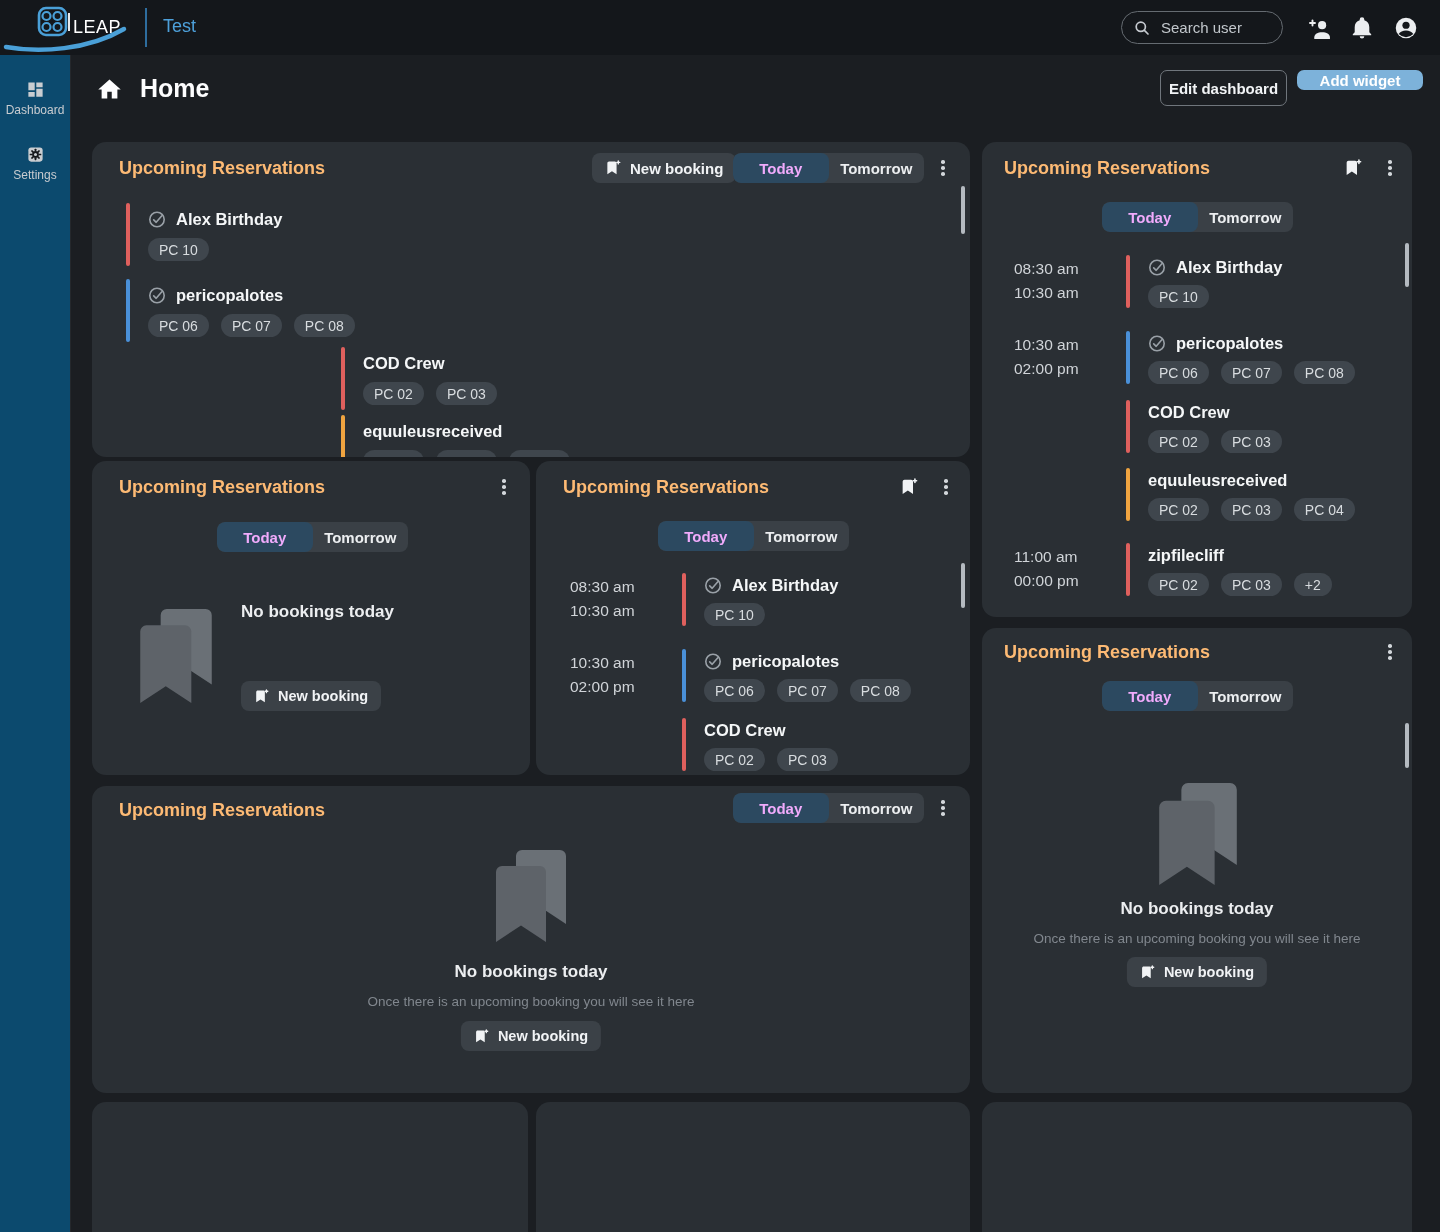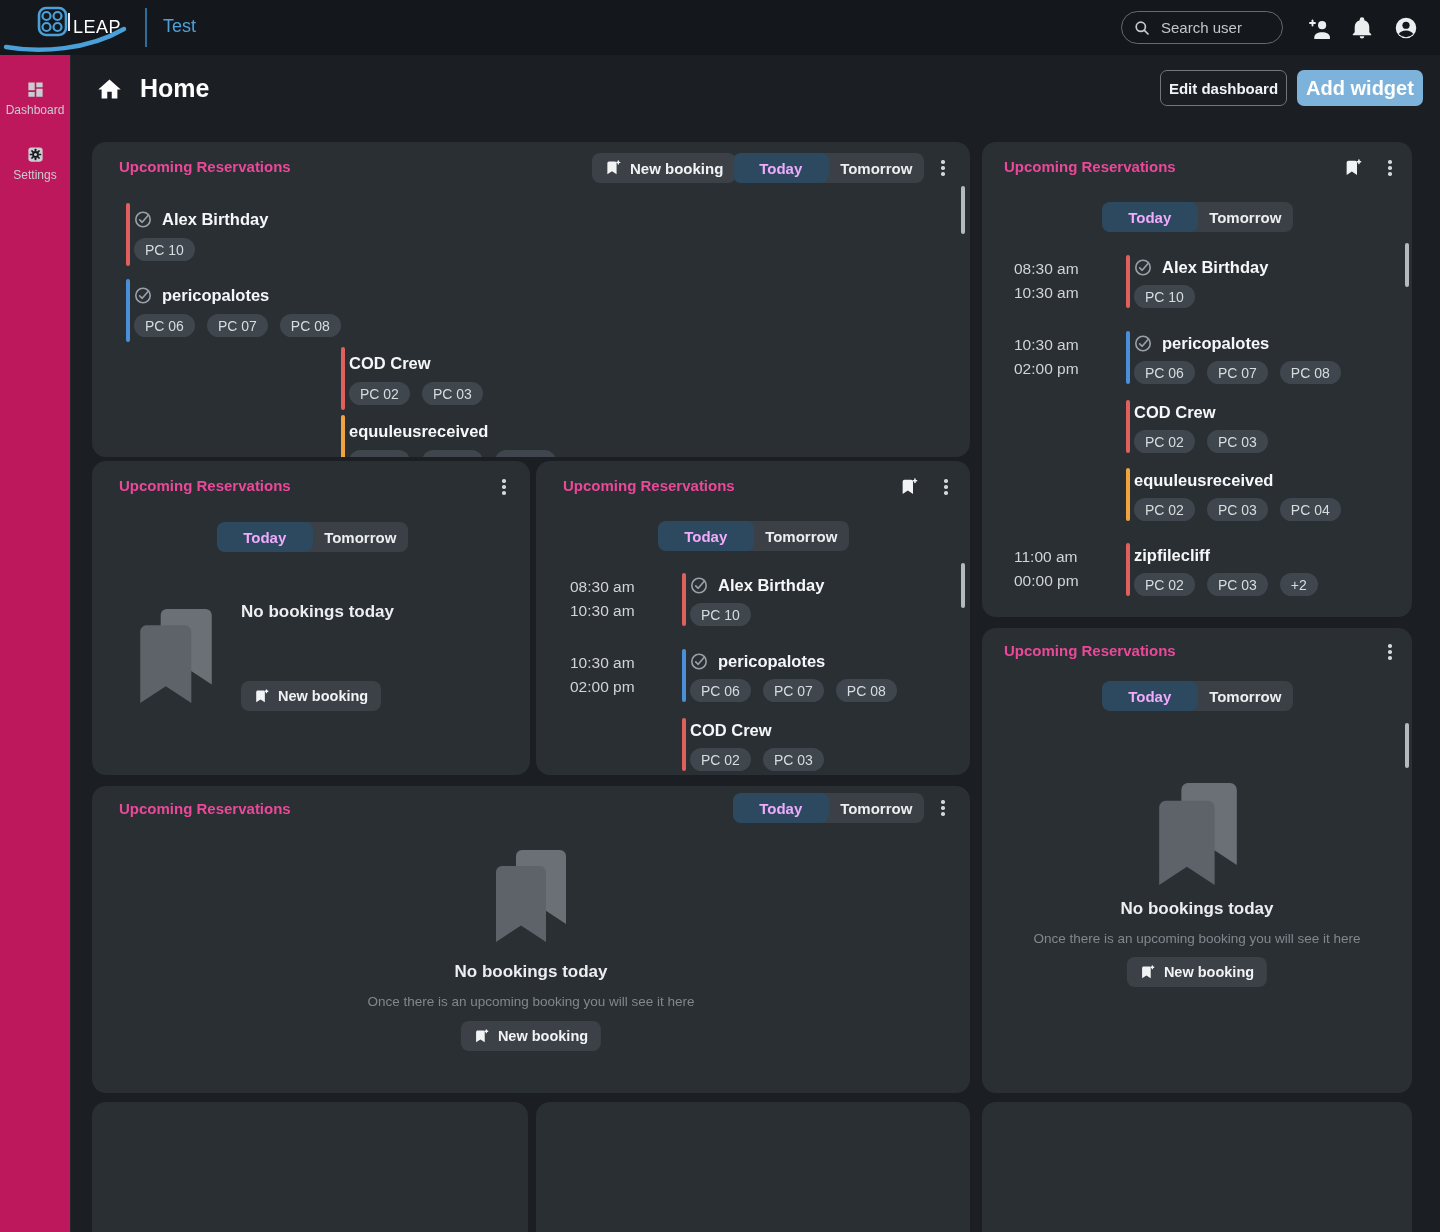--- a/index.html
+++ b/index.html
@@ -14,55 +14,55 @@
   .brand-divider{position:absolute;left:145px;top:8px;width:2px;height:39px;background:#2e6d9e}
   .workspace{position:absolute;left:163px;top:16px;font-size:18px;color:#4da0da}
   .search{position:absolute;left:1121px;top:11px;width:162px;height:33px;border:1.4px solid #656b71;
           border-radius:17px;display:flex;align-items:center;padding-left:12px;gap:9px;box-sizing:border-box}
   .search input{background:transparent;border:none;outline:none;color:#d7dadd;font-size:15px;width:110px;
           font-family:"Liberation Sans",sans-serif}
   .search input::placeholder{color:#c2c7cc}
   .tb-ico{position:absolute;top:16px;width:24px;height:24px;display:flex;align-items:center;justify-content:center;cursor:pointer}
 
   
-  .sidebar{position:absolute;left:0;top:55px;width:70px;height:1177px;background:#be185d;border-right:1px solid #25282c;z-index:4}
+  .sidebar{position:absolute;left:0;top:55px;width:70px;height:1177px;background:#0c4a6e;border-right:1px solid #25282c;z-index:4}
   .side-item{position:absolute;left:0;width:70px;display:flex;flex-direction:column;align-items:center;gap:4px;cursor:pointer}
   .side-label{font-size:12px;color:#c9ccd0}
 
   
   .home-ico{position:absolute;left:96px;top:76px}
   .page-title{position:absolute;left:140px;top:74px;font-size:25px;font-weight:800;color:#fdfdfe}
   .btn-outline{position:absolute;height:36px;border:1.4px solid #70767c;border-radius:7px;background:transparent;
       color:#f2f4f6;font-size:15px;font-weight:600;font-family:inherit;display:flex;align-items:center;justify-content:center;cursor:pointer}
-  .btn-primary{position:absolute;height:36px;border:none;border-radius:7px;background:#7db2da;color:#fff;
-      font-size:20px;font-weight:600;font-family:inherit;display:flex;align-items:center;justify-content:center;cursor:pointer}
+  .btn-primary{position:absolute;height:20px;border:none;border-radius:7px;background:#7db2da;color:#fff;
+      font-size:15px;font-weight:600;font-family:inherit;display:flex;align-items:center;justify-content:center;cursor:pointer}
 
   
   .card{position:absolute;background:#2a2f34;border-radius:14px;overflow:hidden}
-  .ctitle{position:absolute;font-size:15px;font-weight:700;color:#ec4899}
+  .ctitle{position:absolute;font-size:18px;font-weight:700;color:#fdba74}
   .dots{position:absolute;width:20px;height:24px;display:flex;flex-direction:column;align-items:center;justify-content:center;gap:2.6px;cursor:pointer}
   .dots i{width:3.6px;height:3.6px;border-radius:50%;background:#d3d7db}
   .bm-btn{position:absolute;width:22px;height:22px;display:flex;align-items:center;justify-content:center;cursor:pointer}
 
   .toggle{position:absolute;display:flex;background:#3a4046;border-radius:8px;height:30px;overflow:hidden}
   .seg{width:95.5px;display:flex;align-items:center;justify-content:center;font-size:15px;font-weight:700;color:#eceef0;cursor:pointer}
   .seg.on{background:#2c4960;color:#f0abfc;border-radius:8px}
 
   .nb{position:absolute;display:flex;align-items:center;gap:9px;height:30px;padding:0 13px;background:#3b4147;
       border:none;border-radius:8px;font-size:15px;font-weight:700;color:#f1f3f5;font-family:inherit;cursor:pointer}
   .nb.sm{font-size:14.5px}
 
   
   .row{position:absolute;display:flex;align-items:stretch;cursor:pointer}
   .t1{width:215px;font-size:15.5px;color:#d0d4d8;padding-top:9px}
   .t2{width:112px;font-size:15.5px;color:#d0d4d8;line-height:24px;padding-top:2px}
   .bar{width:4px;border-radius:2px;flex-shrink:0}
   .rowA .bar{height:63px}
   .rowB .bar{height:53px}
-  .rc{padding-left:4px}
+  .rc{padding-left:18px}
   .rn{display:flex;align-items:center;gap:9px;font-size:16.5px;font-weight:700;color:#f5f7f8;white-space:nowrap}
   .rowA .rn{padding-top:7px}
   .rowB .rn{padding-top:3px}
   .chips{display:flex;gap:12px;margin-top:9px}
   .rowB .chips{margin-top:8px}
   .chip{height:23px;display:flex;align-items:center;padding:0 11px;background:#3f464d;border-radius:11.5px;
         font-size:14px;color:#d8dcdf;white-space:nowrap}
 
   .sb{position:absolute;width:4px;border-radius:2px;background:#b4bac0;cursor:pointer}
 

